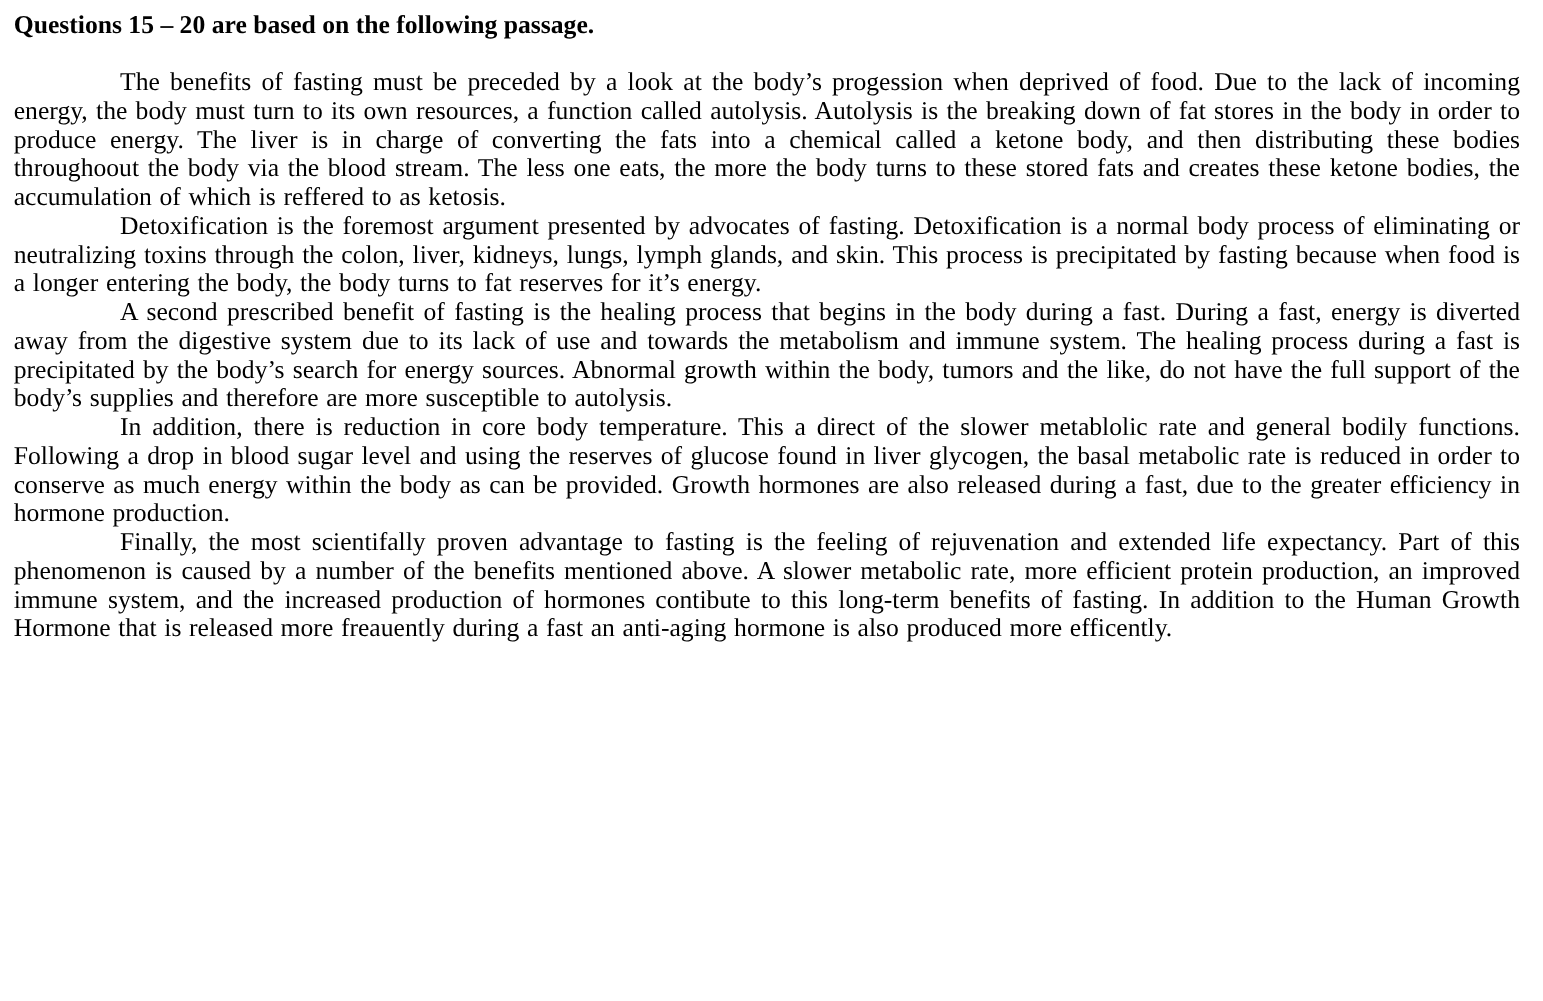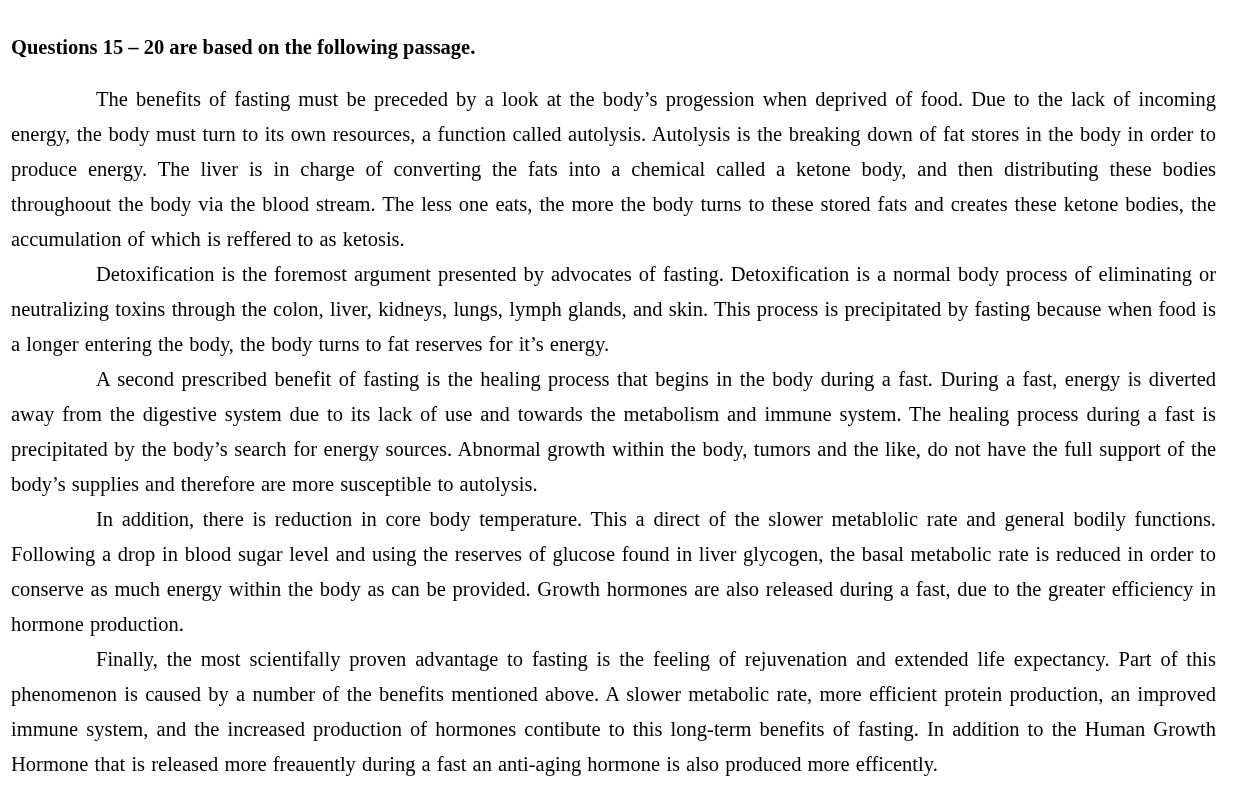--- a/index.html
+++ b/index.html
@@ -12,31 +12,30 @@
     height: 801px;
     overflow: hidden;
     font-family: "Liberation Serif", serif;
     color: #000000;
   }
   .page {
     box-sizing: border-box;
     width: 1234px;
     height: 580px;
     padding: 7px 18px 0 11px;
-    margin-top: 27px;
   }
   .passage-heading {
     font-size: 20.5px;
     font-weight: bold;
     line-height: 26px;
     margin: 0 0 22px 0;
   }
   .passage-paragraph {
     font-size: 20.5px;
-    line-height: 35px;
+    line-height: 23px;
     margin: 0;
     text-align: justify;
     text-indent: 85px;
     word-spacing: 1px;
   }
 </style>
 </head>
 <body>
 
 <div class="page">

